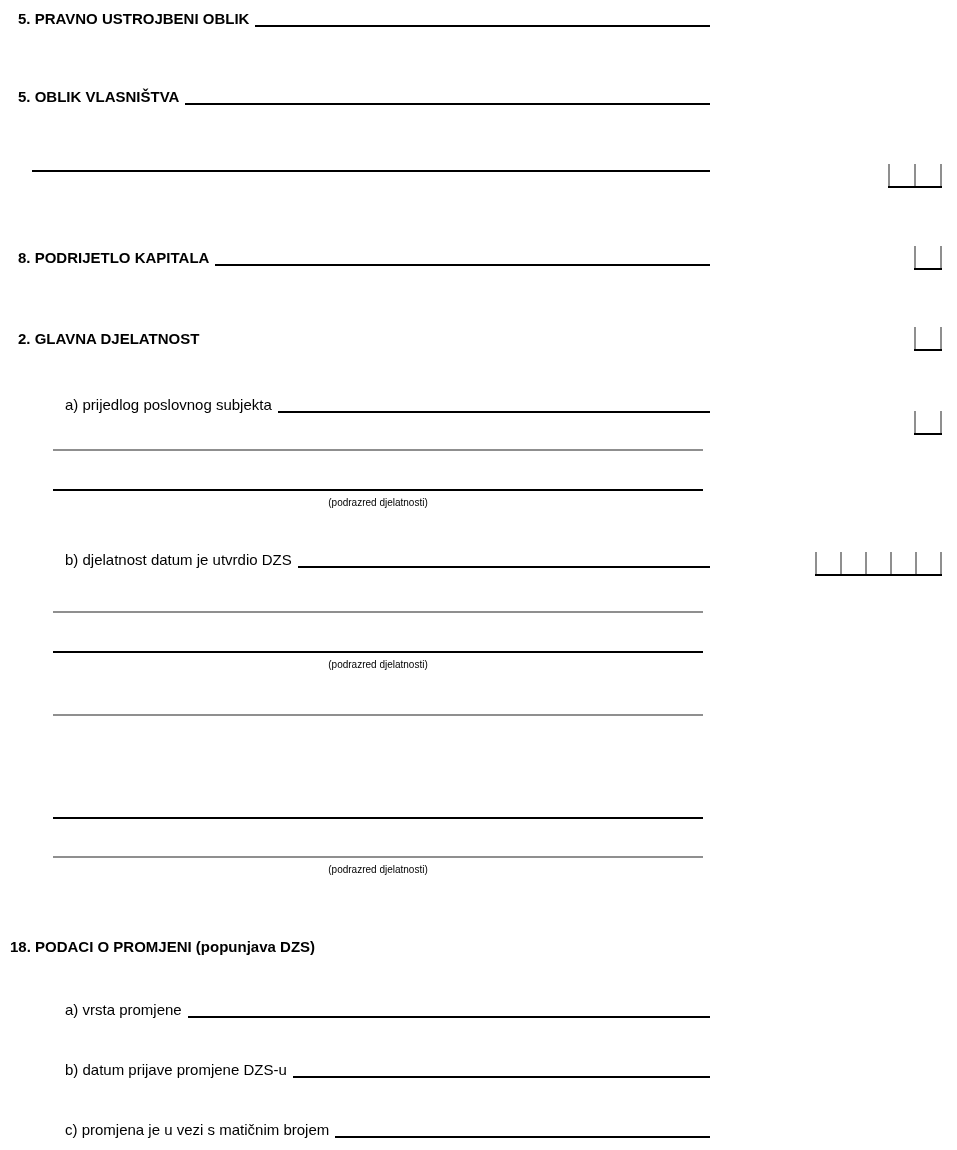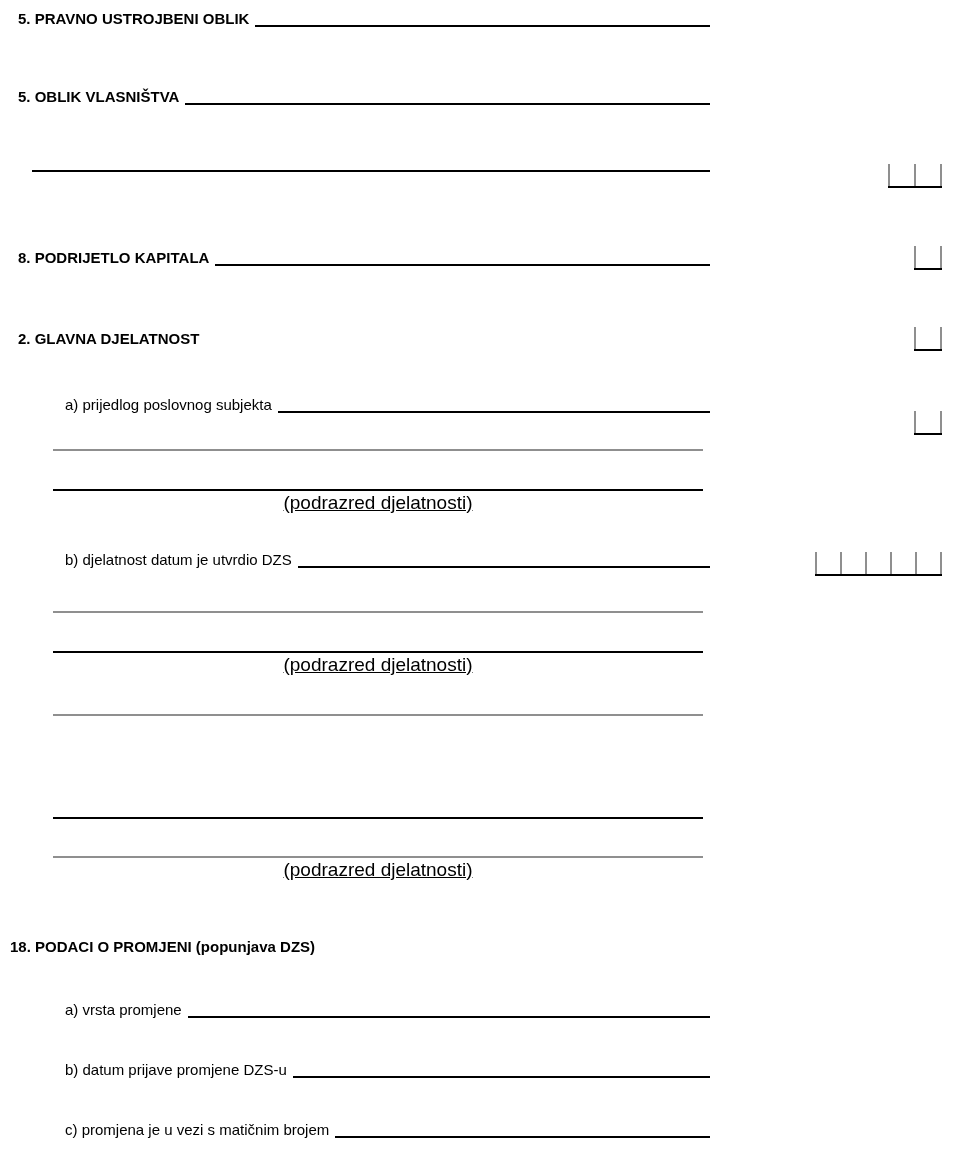--- a/index.html
+++ b/index.html
@@ -18,21 +18,21 @@
   .sub { left:34px;margin-left:31px; }
   .fill { flex:1 1 auto; height:0; border-bottom:2px solid #000; margin-left:6px; margin-bottom:1px; }
   .fill.gray { border-bottom-color:#8f8f8f; }
   .fill.widegap { margin-left:14px; }
 
   
   .rule { position:absolute; left:53px; width:650px; height:0; border-bottom:2px solid #000; }
   .rule.gray { border-bottom-color:#8f8f8f; }
 
   .caption { position:absolute; left:53px; width:650px; text-align:center;
-             font-size:19px; line-height:17px;text-decoration:underline; }
+             font-size:10px; line-height:17px; }
 
   
   .comb { position:absolute; display:flex; border-bottom:2px solid #000; }
   .comb .cell { width:24px; height:22px; border-left:2px solid #8f8f8f; background:transparent; }
   .comb .cell:last-child { border-right:2px solid #8f8f8f; }
   .comb.narrow .cell { width:23px; }
 </style>
 </head>
 <body>
 

